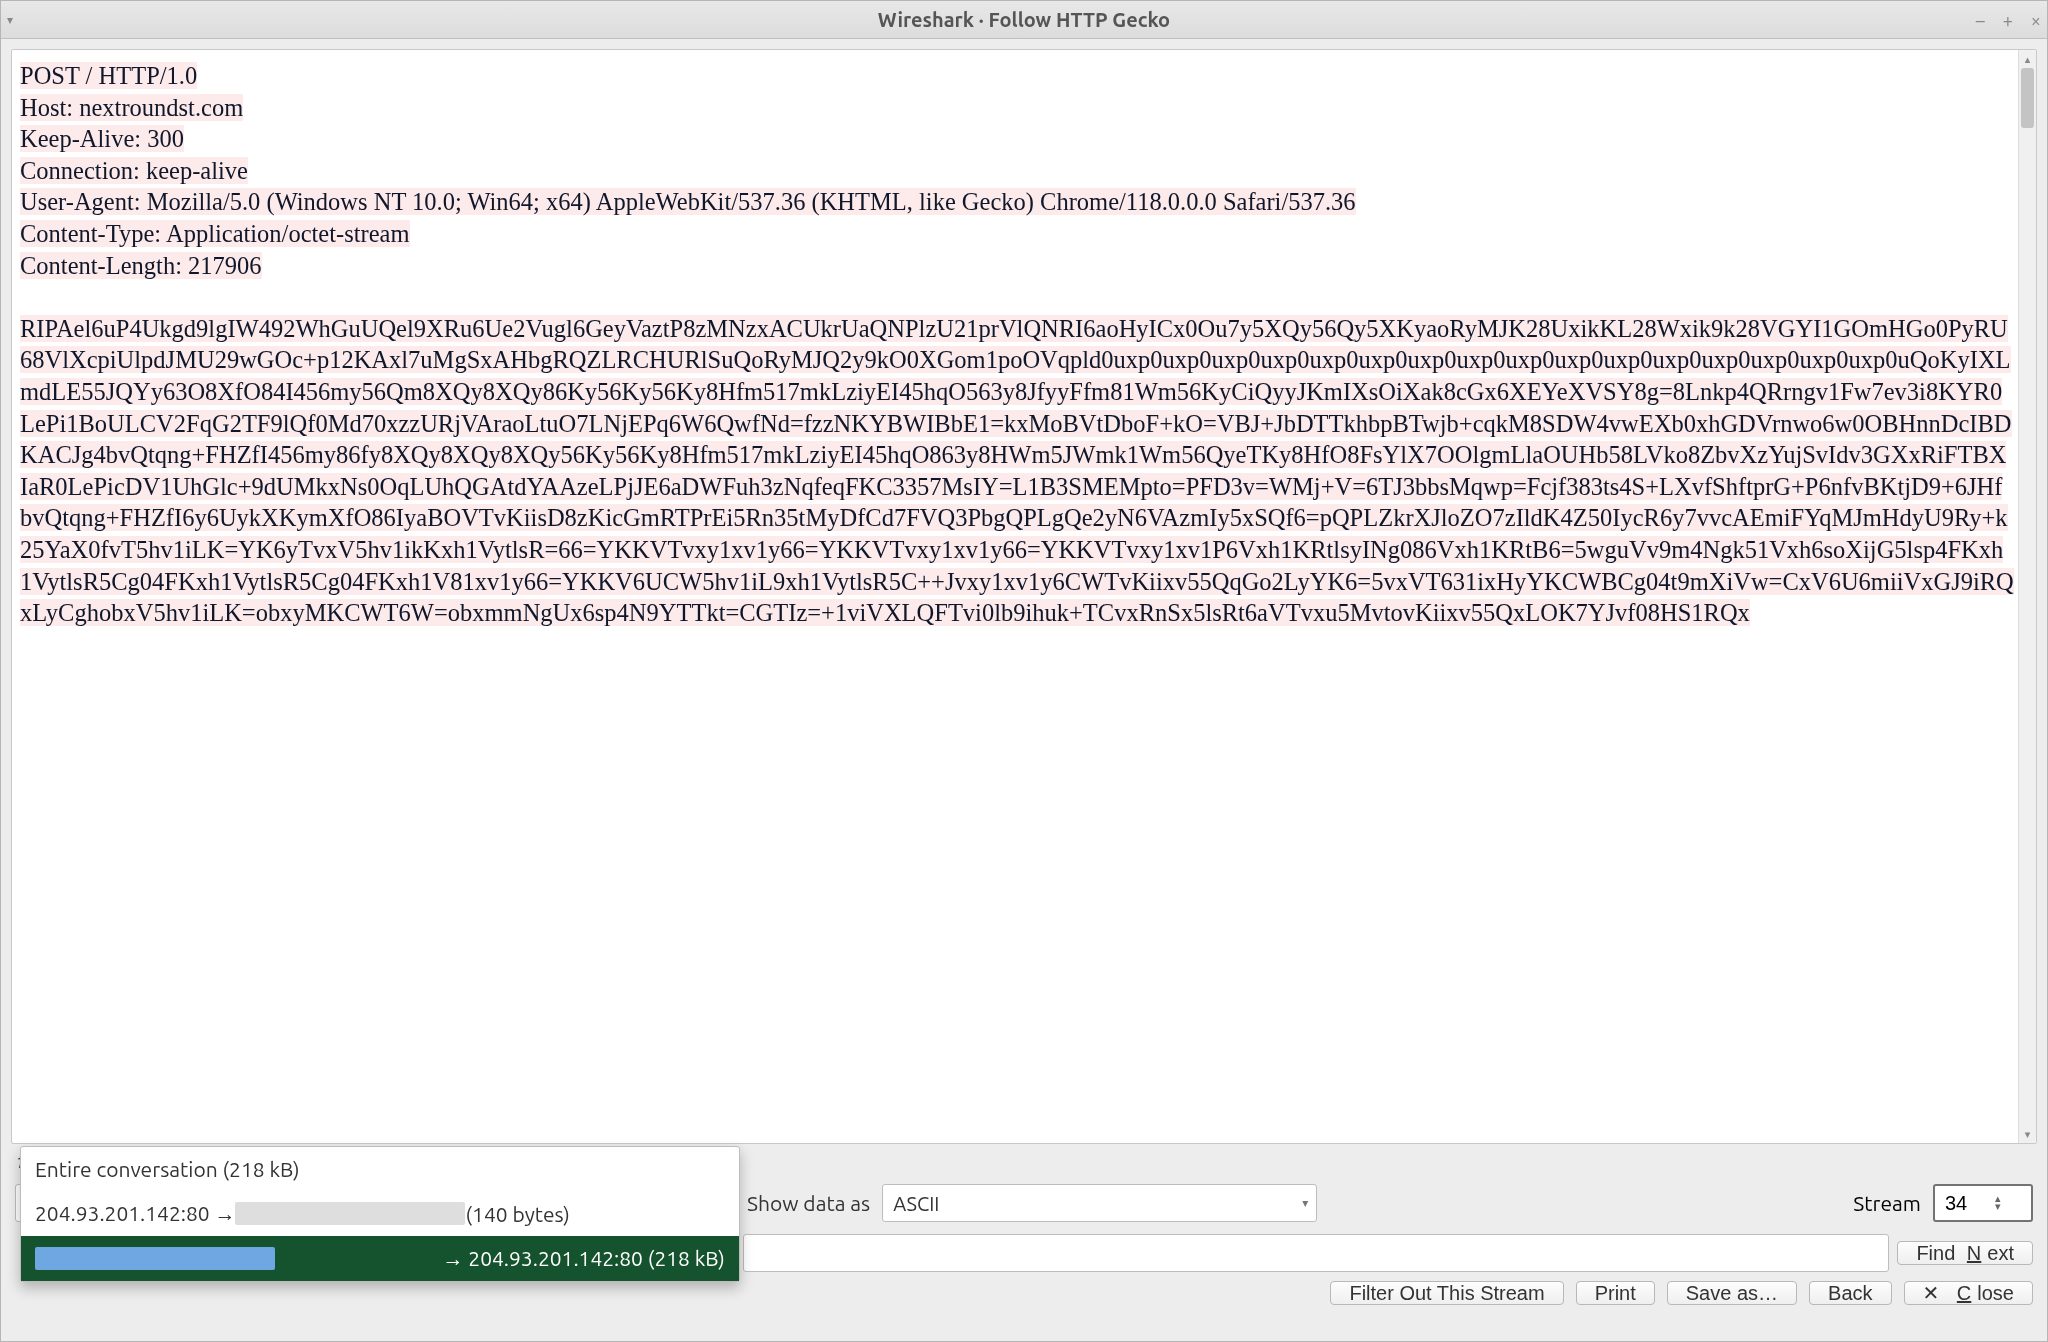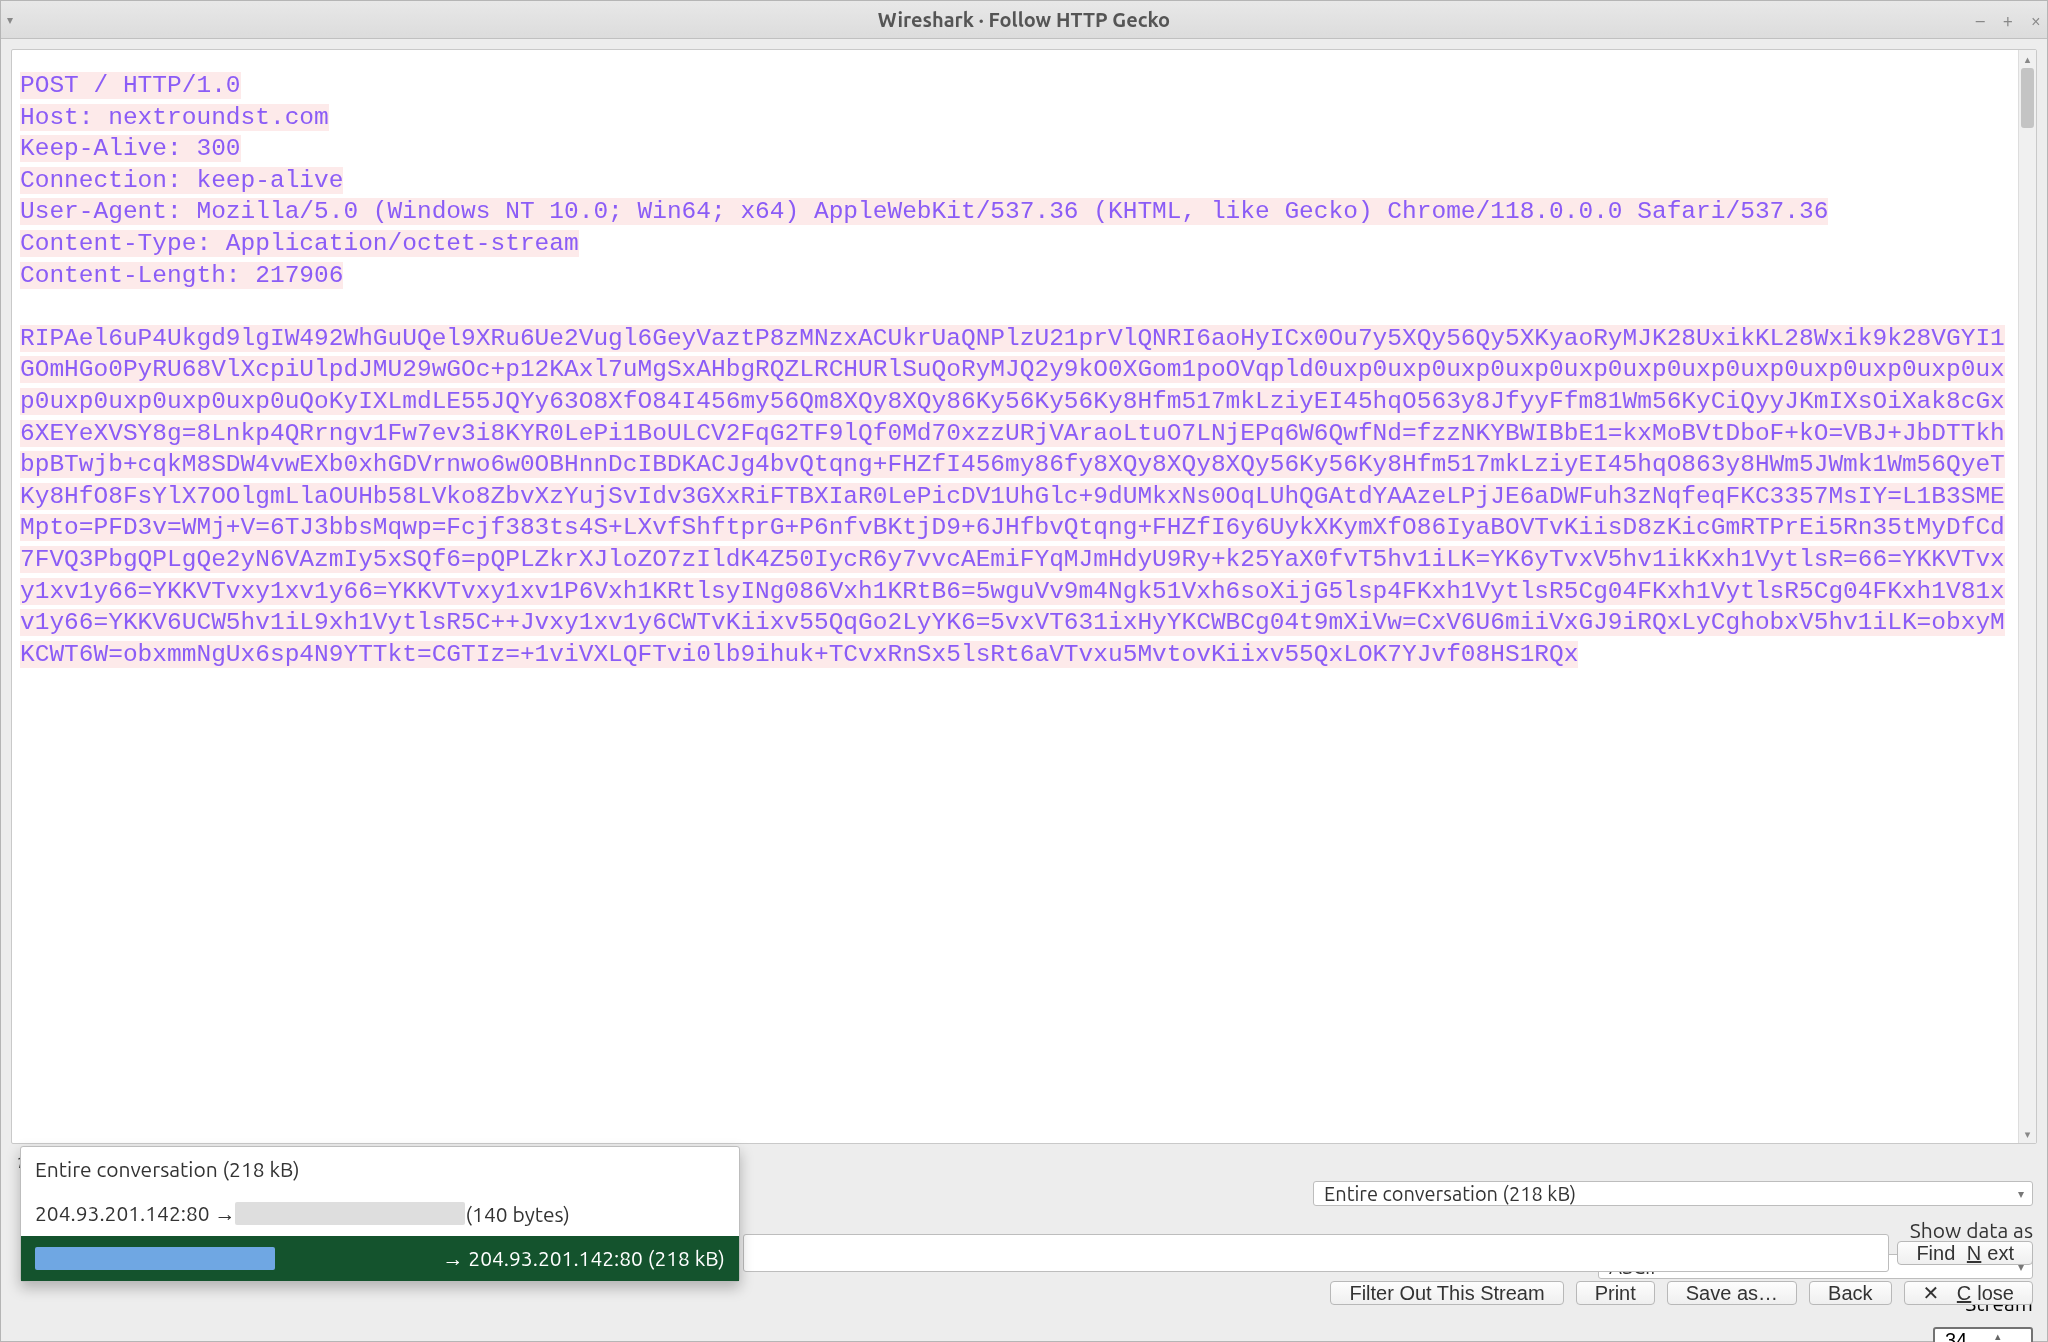--- a/index.html
+++ b/index.html
@@ -73,25 +73,25 @@
     flex: 1;
     background: #fff;
     border: 1px solid #c9c9c9;
     border-radius: 2px;
     position: relative;
     min-height: 0;
     display: flex;
   }
   .stream-text {
     flex: 1;
-    font-family: Liberation Mono, monospace;
+    font-family: Liberation Serif, serif;
     font-size: 24.5px;
     line-height: 1.29;
-    color: #8b5cf6;
-    padding: 20px 4px 10px 8px;
+    color: #0f172a;
+    padding: 10px 4px 10px 8px;
     white-space: pre-wrap;
     word-break: break-all;
     overflow: hidden;
   }
   .stream-text .hl {
     background: #fdeaea;
   }
   .scrollbar-v {
     width: 18px;
     background: #f0f0f0;
@@ -121,25 +121,24 @@
   .status-line {
     padding: 8px 4px 6px 4px;
     font-size: 17px;
     font-style: italic;
     color: #333;
   }
   .status-line .client { color: #a21818; }
   .status-line .server { color: #2a3fb5; }
   .controls-row {
     display: flex;
-    align-items: flex-end;
+    align-items: center;
     gap: 12px;
     padding: 4px 4px;
     height: 52px;
-    flex-direction: column;
   }
   .dropdown {
     background: #fff;
     border: 1px solid #bdbdbd;
     border-radius: 3px;
     height: 38px;
     display: flex;
     align-items: center;
     padding: 0 10px;
     position: relative;

